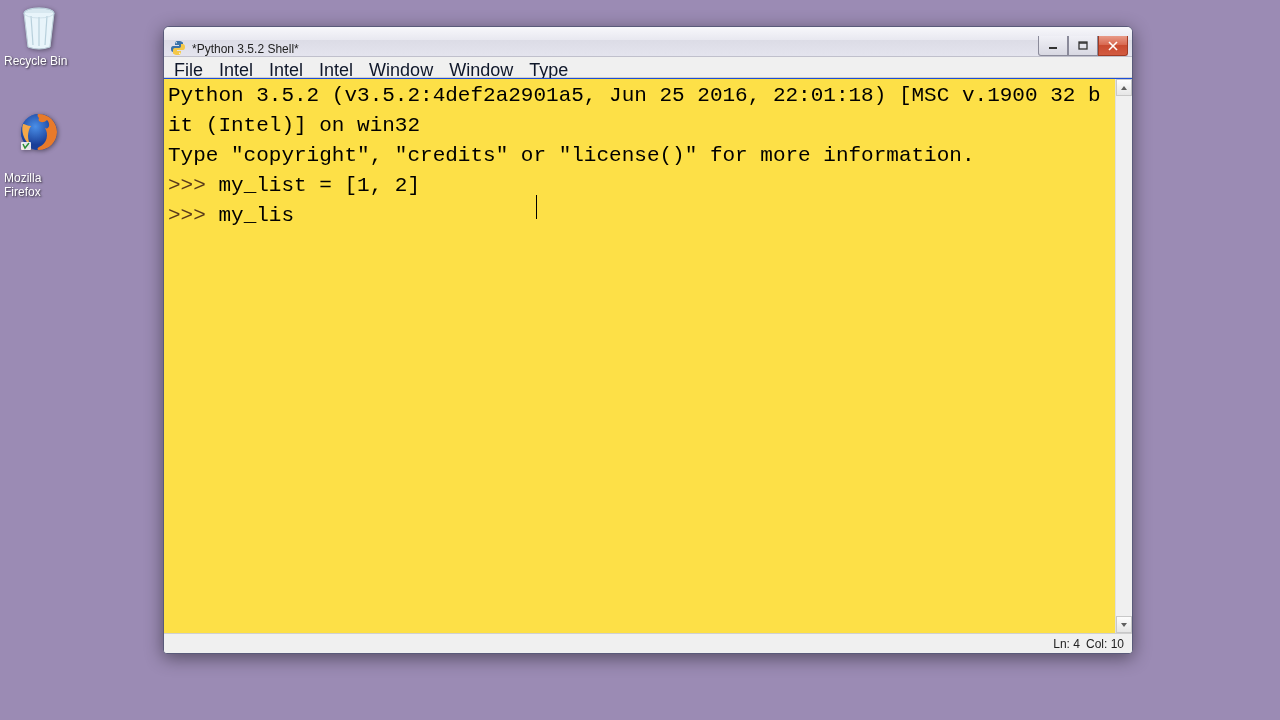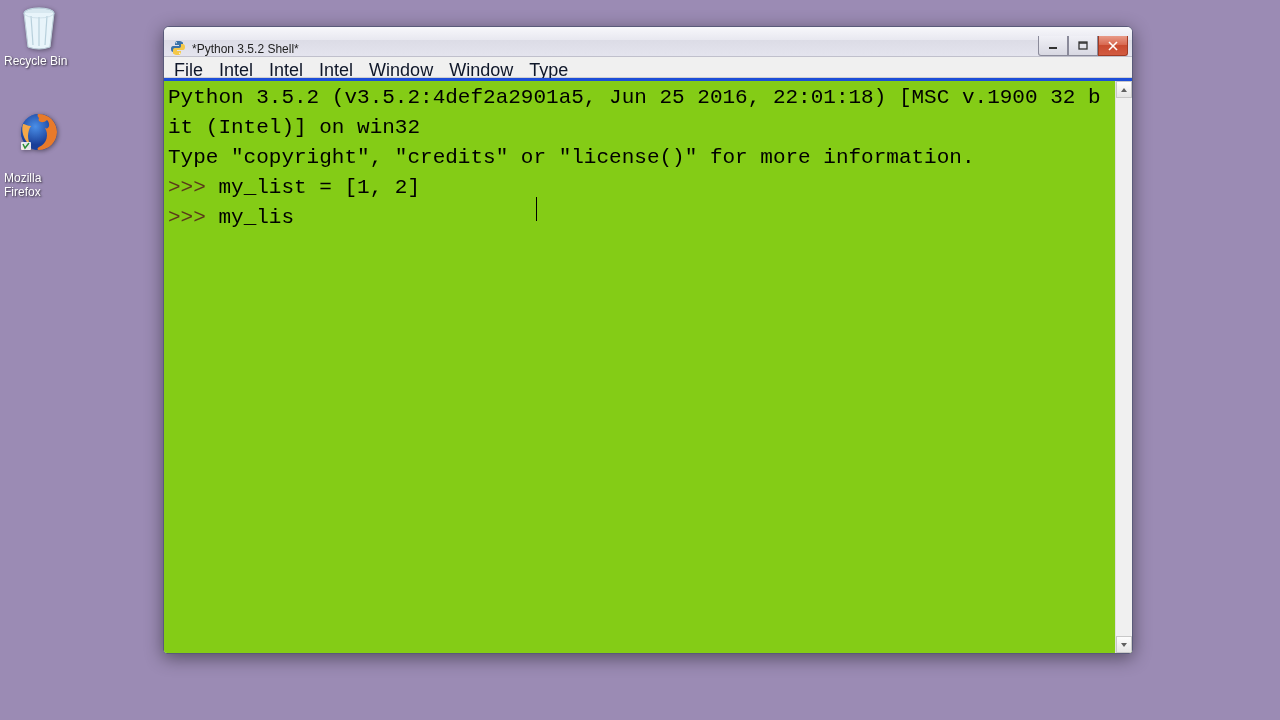--- a/index.html
+++ b/index.html
@@ -115,22 +115,22 @@
     font-size: 18px;
     color: #0f172a;
     cursor: pointer;
   }
 
   
   .content-wrap {
     flex: 1;
     display: flex;
     position: relative;
-    background: #84cc16;
-    border-top: 3px solid #1d4ed8;
+    background: #fde047;
+    border-top: 1px solid #1d4ed8;
   }
   .shell-text {
     flex: 1;
     padding: 2px 2px 2px 4px;
     font-family: "Courier New", monospace;
     font-size: 21px;
     line-height: 1.43;
     color: #000;
     white-space: pre-wrap;
     word-break: break-all;
@@ -276,14 +276,18 @@
       </div>
       <div class="scroll-track"></div>
       <div class="scroll-btn">
         <svg width="8" height="6">
             <path d="M4 5 L7 1 L1 1 Z" fill="#606060"></path>
           </svg>
       </div>
     </div>
   </div>
 
+  <div class="status-bar">
+    <span class="status-seg">Ln: 4</span>
+    <span class="status-seg">Col: 10</span>
+  </div>
 
 </div>
 
 </body></html>

